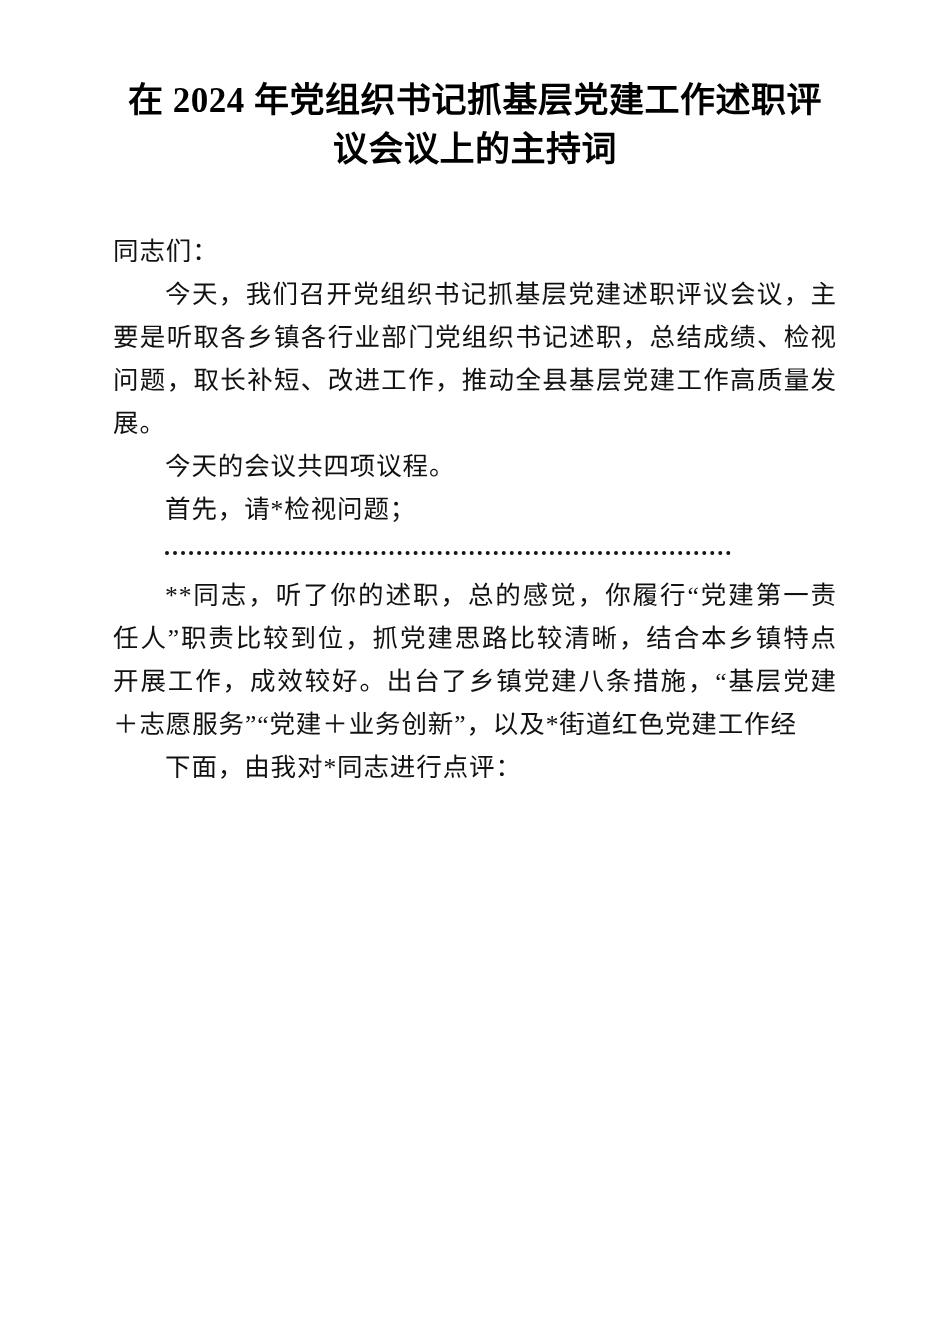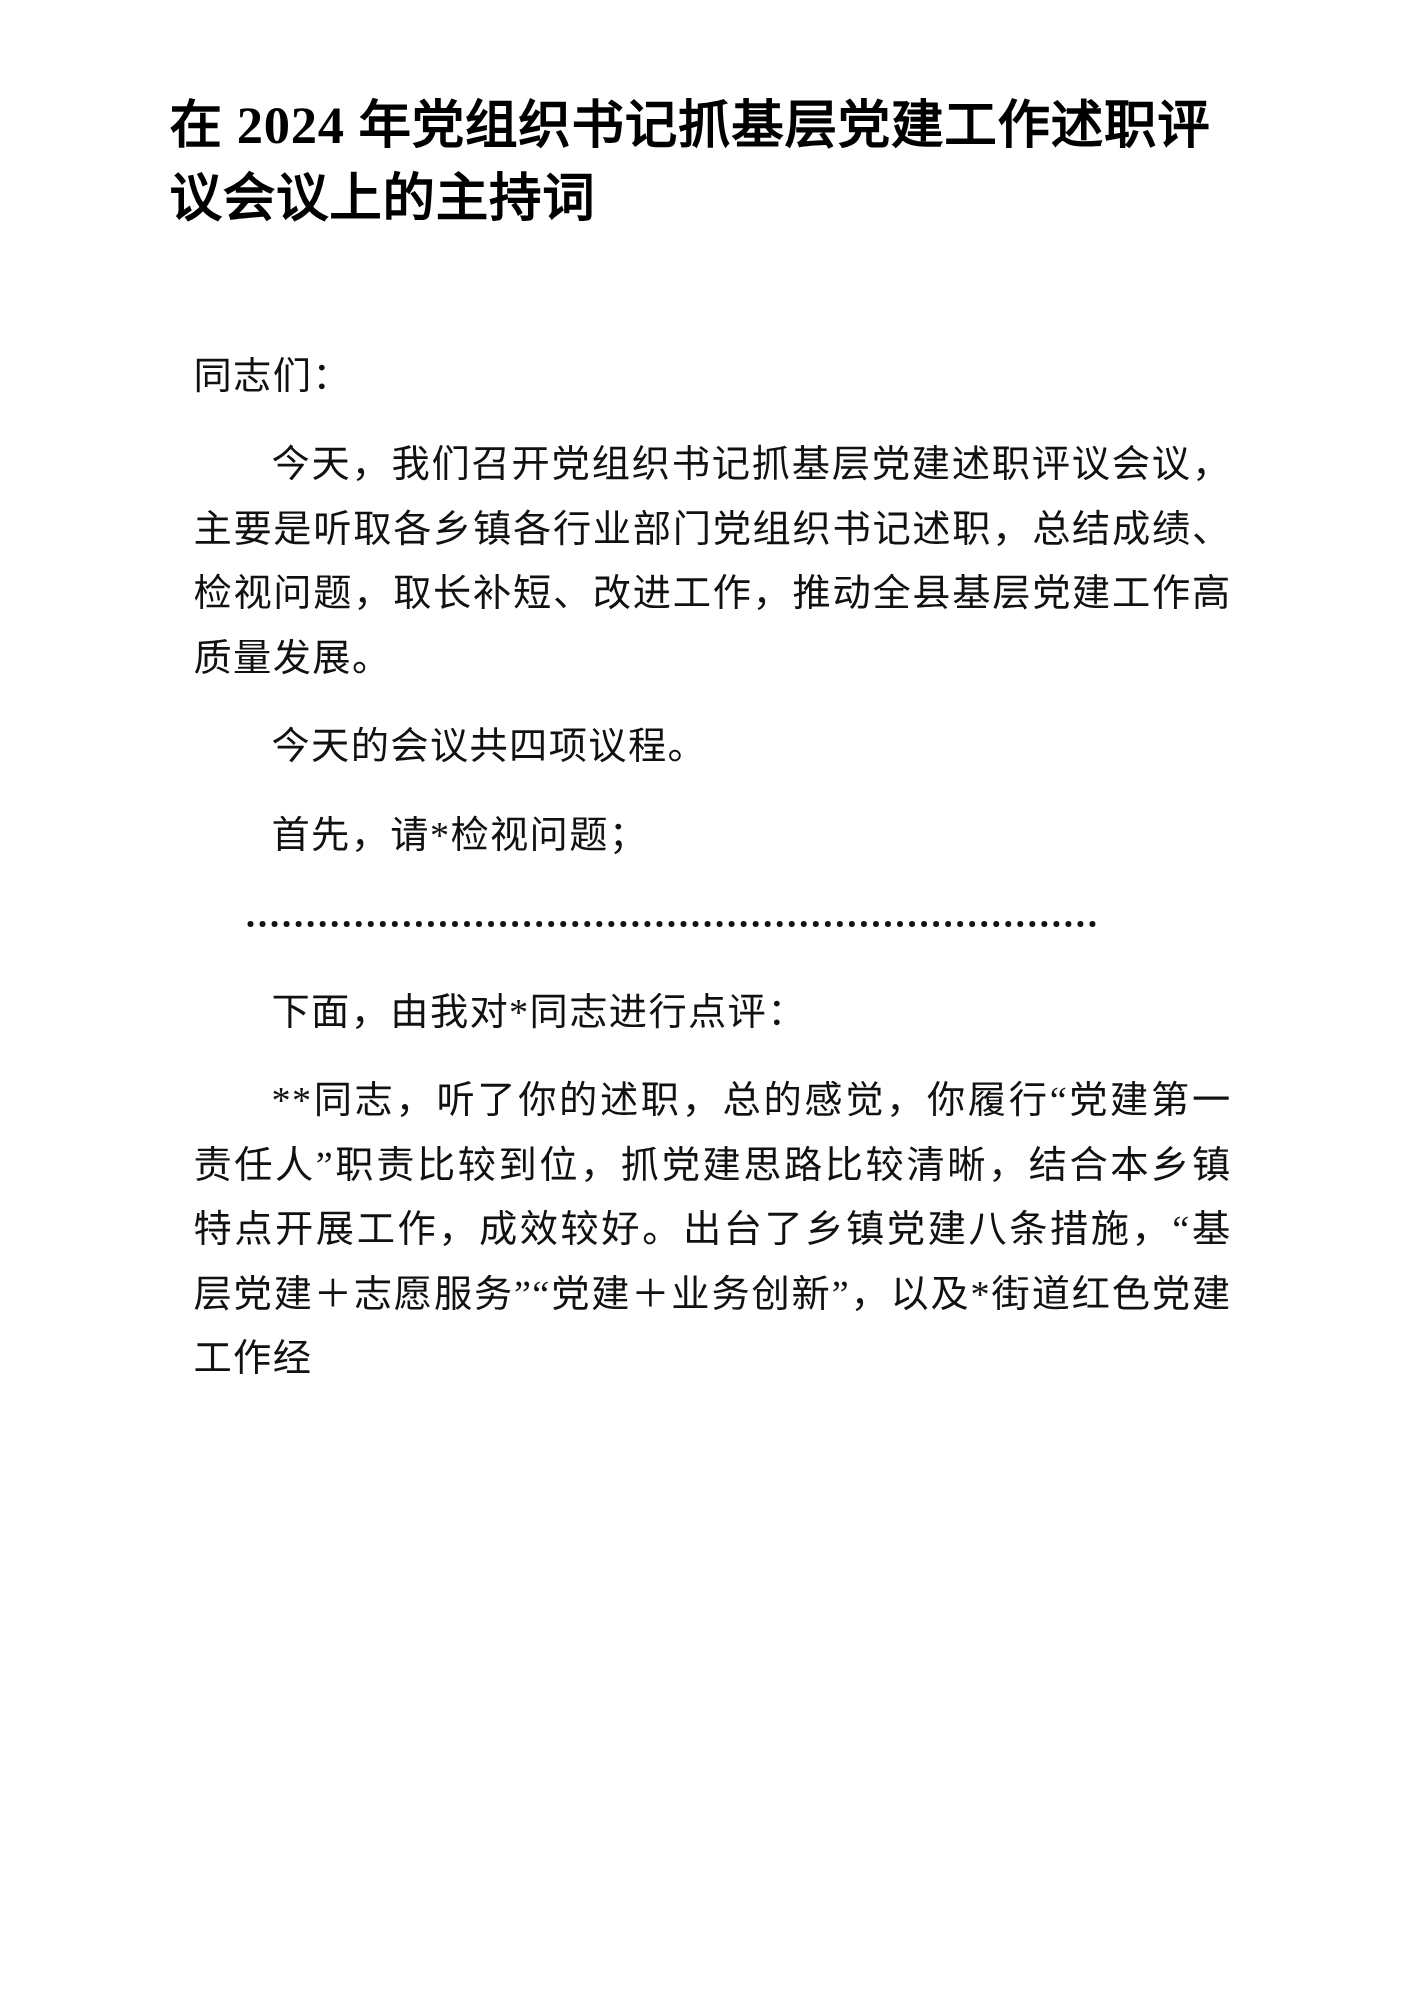--- a/index.html
+++ b/index.html
@@ -27,34 +27,34 @@
   .doc-body {
     position: absolute;
     left: 113px;
     top: 0;
     width: 724px;
   }
 
   
   .doc-title {
     margin: 0;
-    padding-top: 59px;
+    padding-top: 76px;
     font-family: "Liberation Serif", "DejaVu Serif", serif;
     font-weight: bold;
     font-size: 35px;
     line-height: 49px;
     letter-spacing: 0.5px;
-    text-align: left;
+    text-align: center;
     color: #000000;
     text-rendering: optimizeLegibility;
   }
 
   
   .para {
-    margin: 16px;
+    margin: 0;
     font-family: "Liberation Serif", "DejaVu Serif", serif;
     font-size: 25.5px;
     line-height: 43px;
     letter-spacing: 0.9px;
     color: #111111;
     text-align: justify;
     text-justify: inter-ideograph;
     word-break: break-all;
   }
 
@@ -104,19 +104,19 @@
 
     <p class="para indent">今天的会议共四项议程。</p>
 
 
     <p class="para indent">首先，请*检视问题；</p>
 
     <div class="dot-rule-wrap">
       <div class="dot-rule"></div>
     </div>
 
+    <p class="para indent">**同志，听了你的述职，总的感觉，你履行“党建第一责任人”职责比较到位，抓党建思路比较清晰，结合本乡镇特点开展工作，成效较好。出台了乡镇党建八条措施，“基层党建＋志愿服务”“党建＋业务创新”，以及*街道红色党建工作经</p>
+
     <p class="para indent">下面，由我对*同志进行点评：</p>
-
-    <p class="para indent">**同志，听了你的述职，总的感觉，你履行“党建第一责任人”职责比较到位，抓党建思路比较清晰，结合本乡镇特点开展工作，成效较好。出台了乡镇党建八条措施，“基层党建＋志愿服务”“党建＋业务创新”，以及*街道红色党建工作经</p>
 
   </div>
 
 </div>
 
 </body></html>

